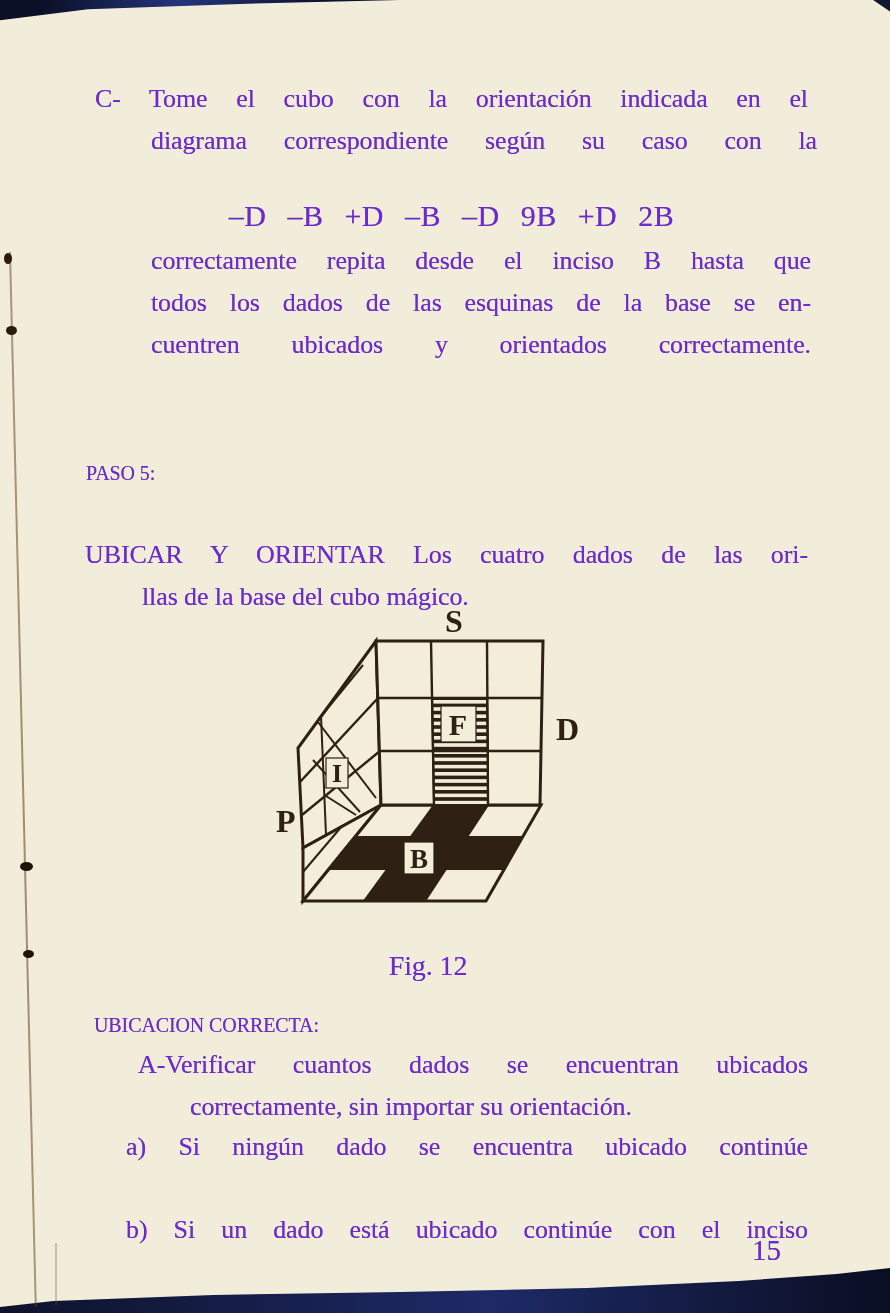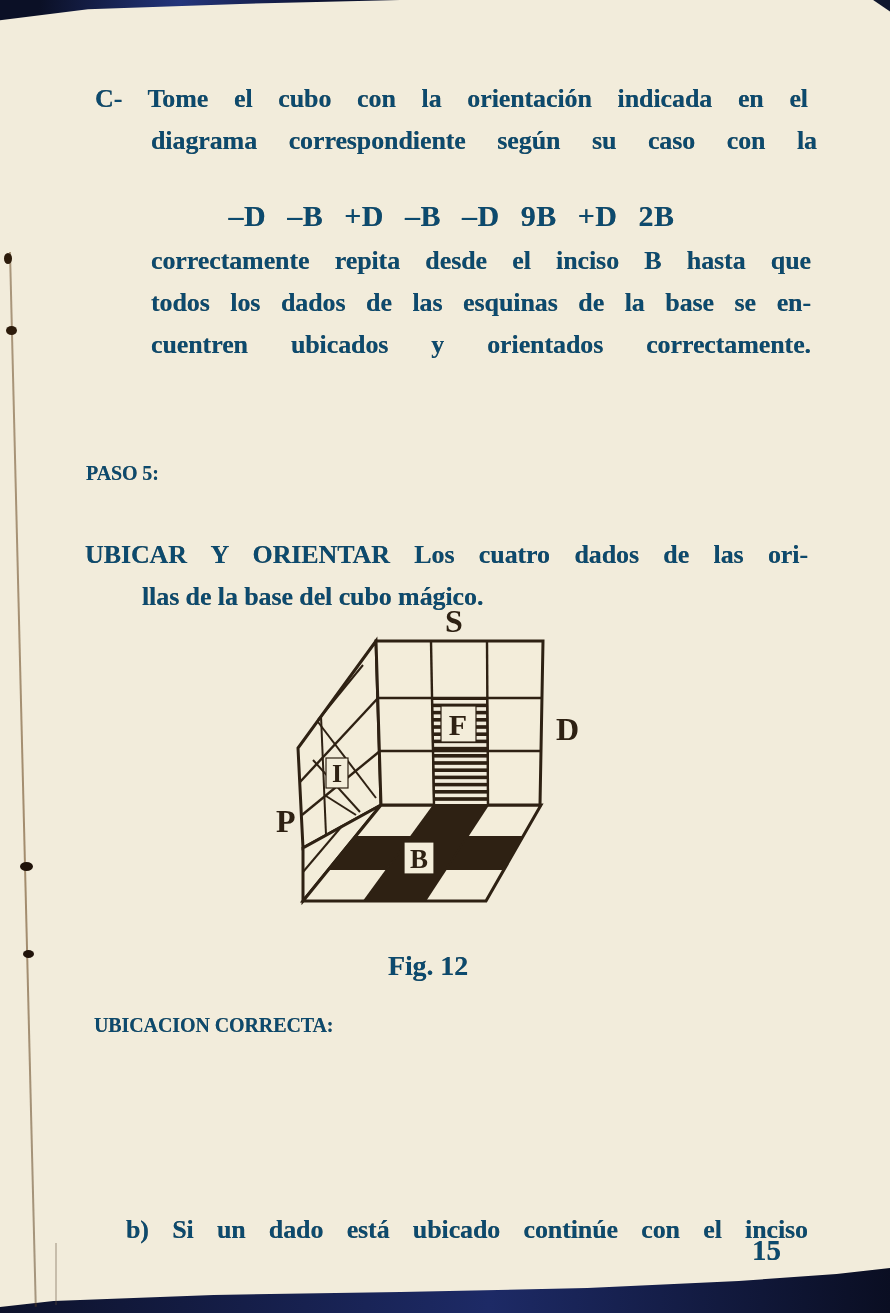--- a/index.html
+++ b/index.html
@@ -50,21 +50,21 @@
     position:absolute;left:55px;top:1243px;width:1.5px;height:62px;
     background:rgba(100,80,60,.3);
   }
   .stitch{position:absolute;border-radius:50%;background:#2c1b0b;}
   .stitch.s1{left:4px; top:253px;width:8px; height:11px;}
   .stitch.s2{left:6px; top:326px;width:11px;height:9px;}
   .stitch.s3{left:20px;top:862px;width:13px;height:9px; background:#20130a;}
   .stitch.s4{left:23px;top:950px;width:11px;height:8px; background:#20130a;}
 
   
-  .txt{position:absolute;color:#0c4a6e;font-weight:700;letter-spacing:-.1px;
+  .txt{position:absolute;color:#6d28d9;font-weight:400;letter-spacing:-.1px;
        text-shadow:0 0 .5px rgba(48,32,12,.55);}
   .body-block{font-size:26px;line-height:42px;}
   .line{width:100%;}
   .j{text-align:justify;text-align-last:justify;margin-left:9px;}
   .heading{font-size:20px;line-height:34px;}
   .pull1{margin-left:-47px;width:calc(100% + 47px);}   
   .pull2{margin-left:-57px;width:calc(100% + 57px);}   
   .pull3{margin-left:-52px;width:calc(100% + 52px);}   
   .pull4{margin-left:-70px;width:calc(100% + 70px);}   
   .seq{font-size:30px;line-height:36px;text-align:center;word-spacing:13px;letter-spacing:.5px;}
@@ -161,22 +161,25 @@
   <text x="186" y="22" text-anchor="middle" font-size="32" font-weight="bold" fill="#2e2113" font-family="Liberation Serif, DejaVu Serif, serif">S</text>
   <text x="288" y="130" font-size="32" font-weight="bold" fill="#2e2113" font-family="Liberation Serif, DejaVu Serif, serif">D</text>
   <text x="8" y="222" font-size="32" font-weight="bold" fill="#2e2113" font-family="Liberation Serif, DejaVu Serif, serif">P</text>
 </svg>
 
 <div class="txt figcap" style="left:268px;top:950px;width:320px;">Fig. 12</div>
 
 <div class="txt heading" style="left:94px;top:1008px;">UBICACION CORRECTA:</div>
 
 <div class="txt body-block" style="left:190px;top:1044px;width:618px;">
+  <div class="line j pull3">A-Verificar cuantos dados se encuentran ubicados</div>
+  <div class="line">correctamente, sin importar su orientación.</div>
 </div>
 
 <div class="txt body-block" style="left:196px;top:1126px;width:612px;">
+  <div class="line j pull4">a) Si ningún dado se encuentra ubicado continúe</div>
 </div>
 
 <div class="txt body-block" style="left:196px;top:1209px;width:612px;">
   <div class="line j pull4">b) Si un dado está ubicado continúe con el inciso</div>
 </div>
 
 <div class="txt pagenum" style="left:752px;top:1234px;">15</div>
 
 </body></html>

